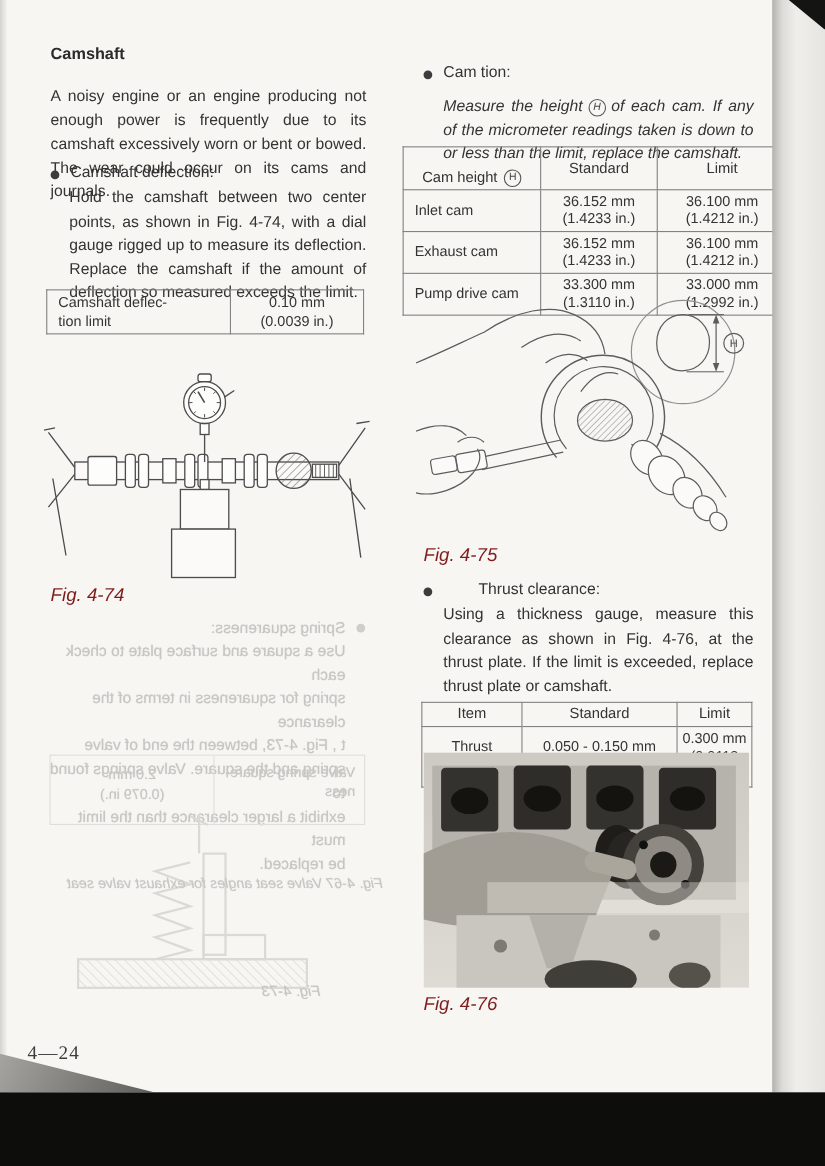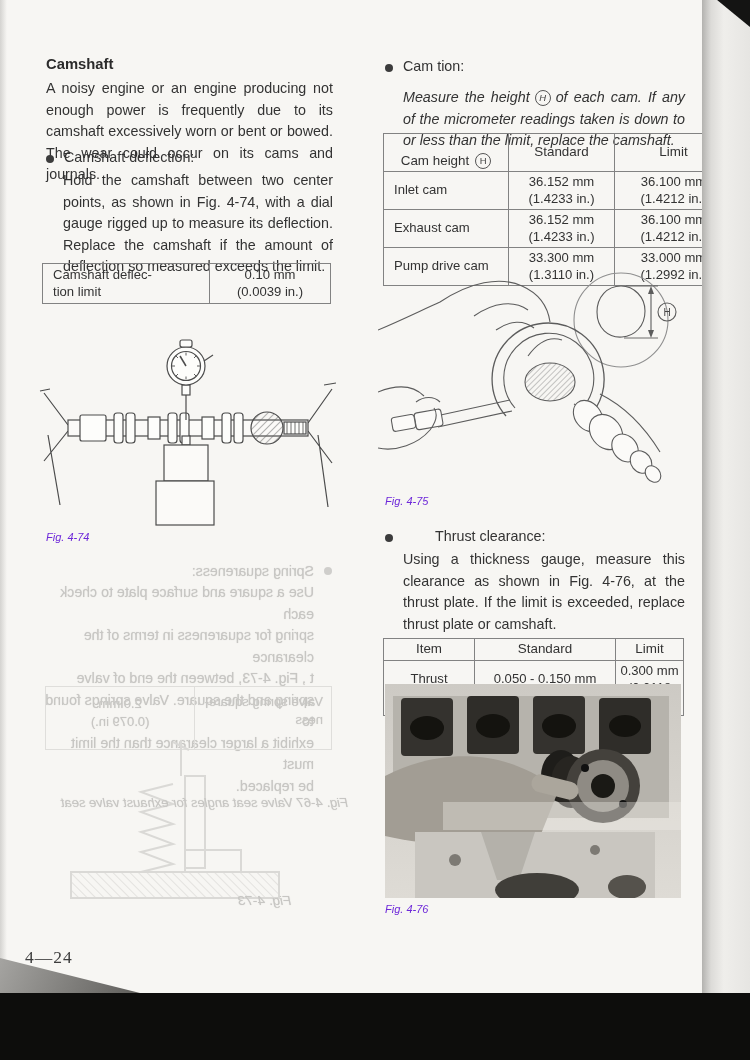--- a/index.html
+++ b/index.html
@@ -5,21 +5,21 @@
   html,body{margin:0;padding:0;background:#2a2a2a;}
   .scan{position:relative;width:750px;height:1060px;background:#f7f6f3;overflow:hidden;
         font-family:"Liberation Sans",sans-serif;color:#2f2f2f;}
   .abs{position:absolute;}
   p{margin:0;}
   .just{text-align:justify;}
   .body{font-size:14.3px;line-height:21.5px;color:#333;}
   .heading{font-size:14.8px;font-weight:bold;color:#2b2b2b;}
   .bullet{display:flex;align-items:flex-start;font-size:14.3px;color:#333;}
   .dot{display:inline-block;width:8px;height:8px;border-radius:50%;background:#3c3c3c;margin:6px 10px 0 0;flex:none;}
-  .caption{font-style:italic;font-size:11px;color:#6d28d9;}
+  .caption{font-style:italic;font-size:17px;color:#7f1d1d;}
   table.spec{border-collapse:collapse;table-layout:fixed;}
   table.spec td,table.spec th{border:1px solid #828282;font-weight:normal;font-size:13.1px;
         line-height:16.5px;white-space:pre-line;color:#333;padding:2px 4px;}
   .tl{text-align:left;padding-left:10px !important;vertical-align:middle;}
   .tc{text-align:center;vertical-align:middle;}
   .hdr{font-size:13.4px !important;}
   .circ{display:inline-block;width:14px;height:14px;border:1px solid #555;border-radius:50%;
         font-size:9.5px;line-height:14px;text-align:center;margin:0 5px;vertical-align:1px;color:#444;}
   .mirror{transform:scaleX(-1);}
   .bleed{color:#c7c6c3;text-shadow:0 0 1px #d4d3d0;}
@@ -36,21 +36,21 @@
         clip-path:polygon(30% 0,100% 0,100% 100%);}
   .corner-bl{position:absolute;left:0;top:943px;width:140px;height:50px;
         background:linear-gradient(115deg,#a8a7a4,#5f5e5b);clip-path:polygon(0 30%,100% 100%,0 100%);}
   .footer{font-family:"Liberation Serif",serif;font-size:17.5px;color:#3d3d3d;letter-spacing:1px;margin-top:19px;}
 </style>
 </head>
 <body>
 
 <div class="scan">
 
-  <div class="abs heading" style="left:46px;top:56px;">Camshaft</div>
+  <div class="abs heading" style="left:46px;top:42px;">Camshaft</div>
 
   <p class="abs body just" style="left:46px;top:78px;width:287px;">A noisy engine or an engine producing not enough power is frequently due to its camshaft excessively worn or bent or bowed. The wear could occur on its cams and journals.</p>
 
   <div class="abs bullet" style="left:46px;top:149px;width:287px;">
     <span class="dot"></span>
     <span>Camshaft deflection:</span>
   </div>
 
   <p class="abs body just" style="left:63px;top:170px;width:270px;">Hold the camshaft between two center points, as shown in Fig. 4-74, with a dial gauge rigged up to measure its deflection. Replace the camshaft if the amount of deflection so measured exceeds the limit.</p>
 
@@ -146,21 +146,21 @@
 
   <div class="abs bullet" style="left:385px;top:58px;width:300px;">
     <span class="dot"></span>
     <span>Cam tion:</span>
   </div>
 
   <p class="abs body just" style="left:403px;top:87px;width:282px;font-style:italic;">
     <span>Measure the height</span><span class="circ"><span>H</span></span><span>of each cam. If any of the micrometer readings taken is down to or less than the limit, replace the camshaft.</span>
   </p>
 
-  <table class="spec abs" style="left:383px;top:133px;width:350px;">
+  <table class="spec abs" style="left:366px;top:133px;width:350px;">
     <tbody>
         <tr style="height:27px;">
       <th class="tc hdr" style="width:116px;">
         <span>Cam height</span><span class="circ" style="margin:0 0 0 6px;"><span>H</span></span>
       </th>
       <th class="tc hdr" style="width:97px;">Standard</th>
       <th class="tc hdr">Limit</th>
     </tr>
     <tr style="height:34px;">
       <td class="tl">Inlet cam</td>

